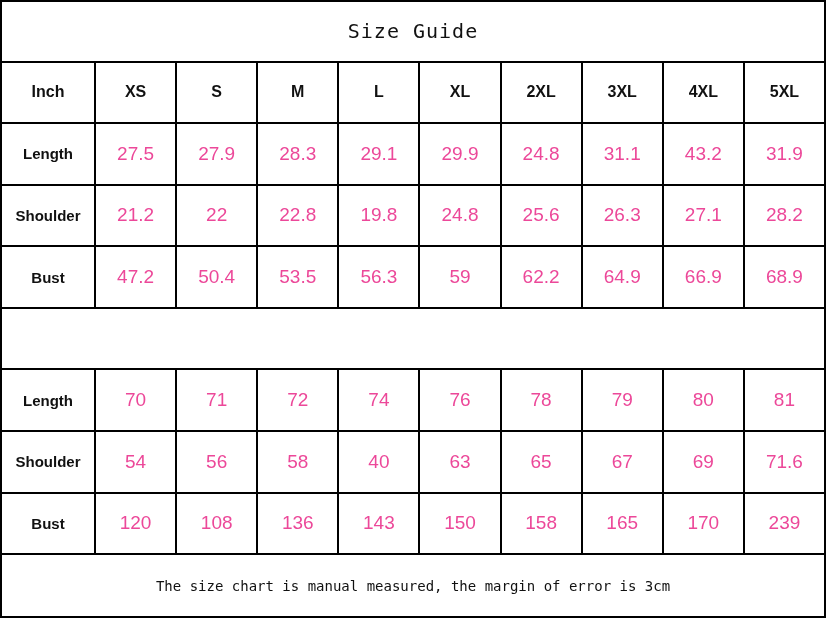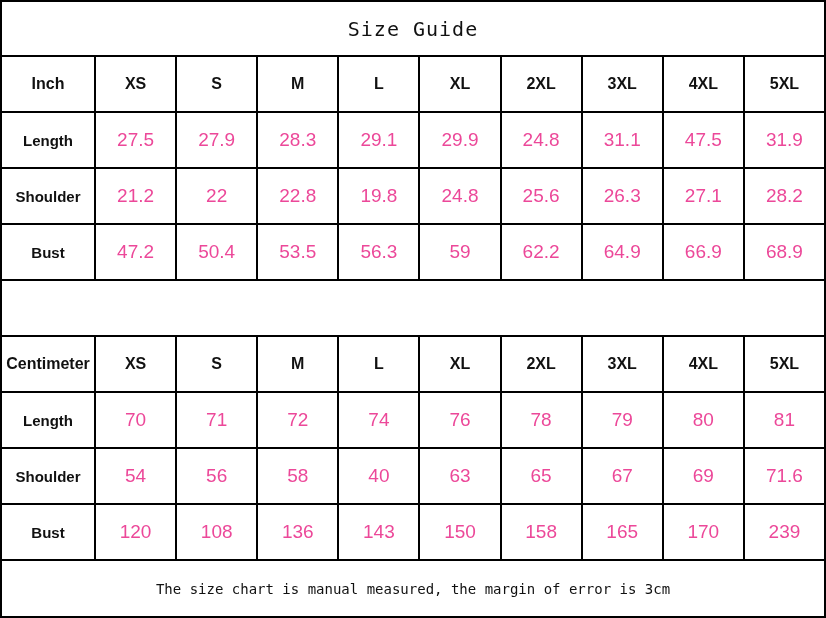--- a/index.html
+++ b/index.html
@@ -104,21 +104,21 @@
 
       <tr class="data-row">
         <th>Length</th>
         <td>27.5</td>
         <td>27.9</td>
         <td>28.3</td>
         <td>29.1</td>
         <td>29.9</td>
         <td>24.8</td>
         <td>31.1</td>
-        <td>47.5</td>
+        <td>43.2</td>
         <td>31.9</td>
       </tr>
 
       <tr class="data-row">
         <th>Shoulder</th>
         <td>21.2</td>
         <td>22</td>
         <td>22.8</td>
         <td>19.8</td>
         <td>24.8</td>
@@ -138,32 +138,20 @@
         <td>62.2</td>
         <td>64.9</td>
         <td>66.9</td>
         <td>68.9</td>
       </tr>
 
       <tr class="gap-row">
         <td colspan="10"></td>
       </tr>
 
-      <tr class="header-row">
-        <th>Centimeter</th>
-        <th>XS</th>
-        <th>S</th>
-        <th>M</th>
-        <th>L</th>
-        <th>XL</th>
-        <th>2XL</th>
-        <th>3XL</th>
-        <th>4XL</th>
-        <th>5XL</th>
-      </tr>
 
       <tr class="data-row">
         <th>Length</th>
         <td>70</td>
         <td>71</td>
         <td>72</td>
         <td>74</td>
         <td>76</td>
         <td>78</td>
         <td>79</td>

